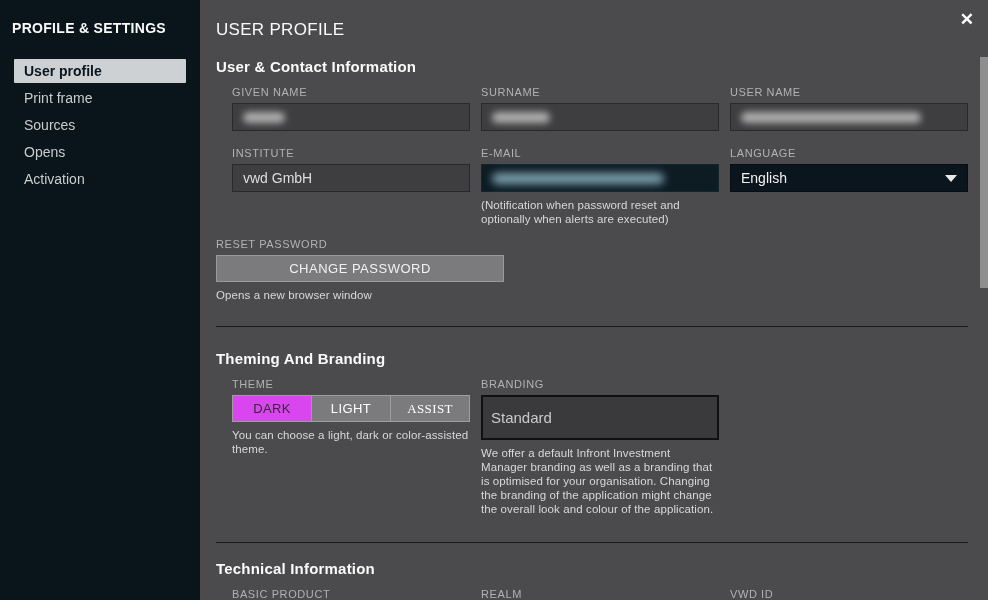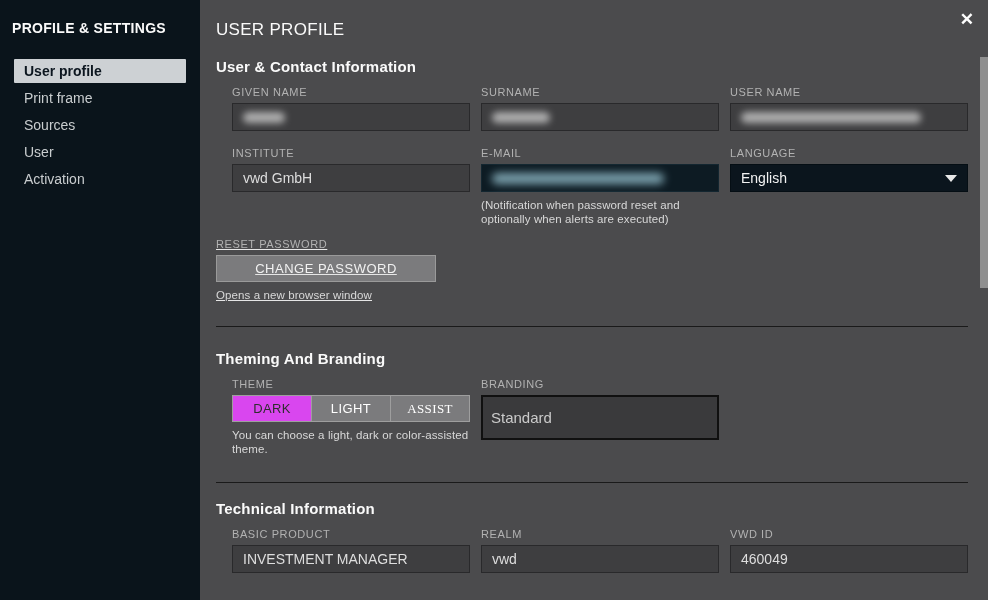--- a/index.html
+++ b/index.html
@@ -125,21 +125,21 @@
     cursor: pointer;
   }
   .caret-down {
     width: 0; height: 0;
     border-left: 6px solid transparent;
     border-right: 6px solid transparent;
     border-top: 7px solid #e8e8e8;
   }
 
   
-  .reset-block { margin-top: 12px; width: 220px; text-decoration: underline; }
+  .reset-block { margin-top: 12px; width: 288px; }
   .btn {
     margin-top: 5px;
     width: 100%; height: 27px;
     background: #7b7b7d;
     border: 1px solid #9a9a9a;
     color: #f2f2f2;
     font-size: 13px; letter-spacing: .5px;
     display: flex; align-items: center; justify-content: center;
     cursor: pointer;
     font-family: "Liberation Sans", sans-serif;
@@ -183,21 +183,21 @@
     <div class="nav-item selected">
       <span>User profile</span>
     </div>
     <div class="nav-item">
       <span>Print frame</span>
     </div>
     <div class="nav-item">
       <span>Sources</span>
     </div>
     <div class="nav-item">
-      <span>User</span>
+      <span>Opens</span>
     </div>
     <div class="nav-item">
       <span>Activation</span>
     </div>
   </div>
 </div>
 
 <div class="main">
 
   <div class="close-btn">✕</div>
@@ -274,20 +274,21 @@
           <div class="segment">LIGHT</div>
           <div class="segment">ASSIST</div>
         </div>
         <div class="note">You can choose a light, dark or color-assisted theme.</div>
       </div>
       <div>
         <span class="field-label">BRANDING</span>
         <div class="branding-box">
           <span>Standard</span>
         </div>
+        <div class="note">We offer a default Infront Investment Manager branding as well as a branding that is optimised for your organisation. Changing the branding of the application might change the overall look and colour of the application.</div>
       </div>
       <div></div>
     </div>
 
     <hr class="divider divider-2">
 
     <div class="section-title" style="margin-top:17px;">Technical Information</div>
 
     <div class="form-grid">
       <div>

